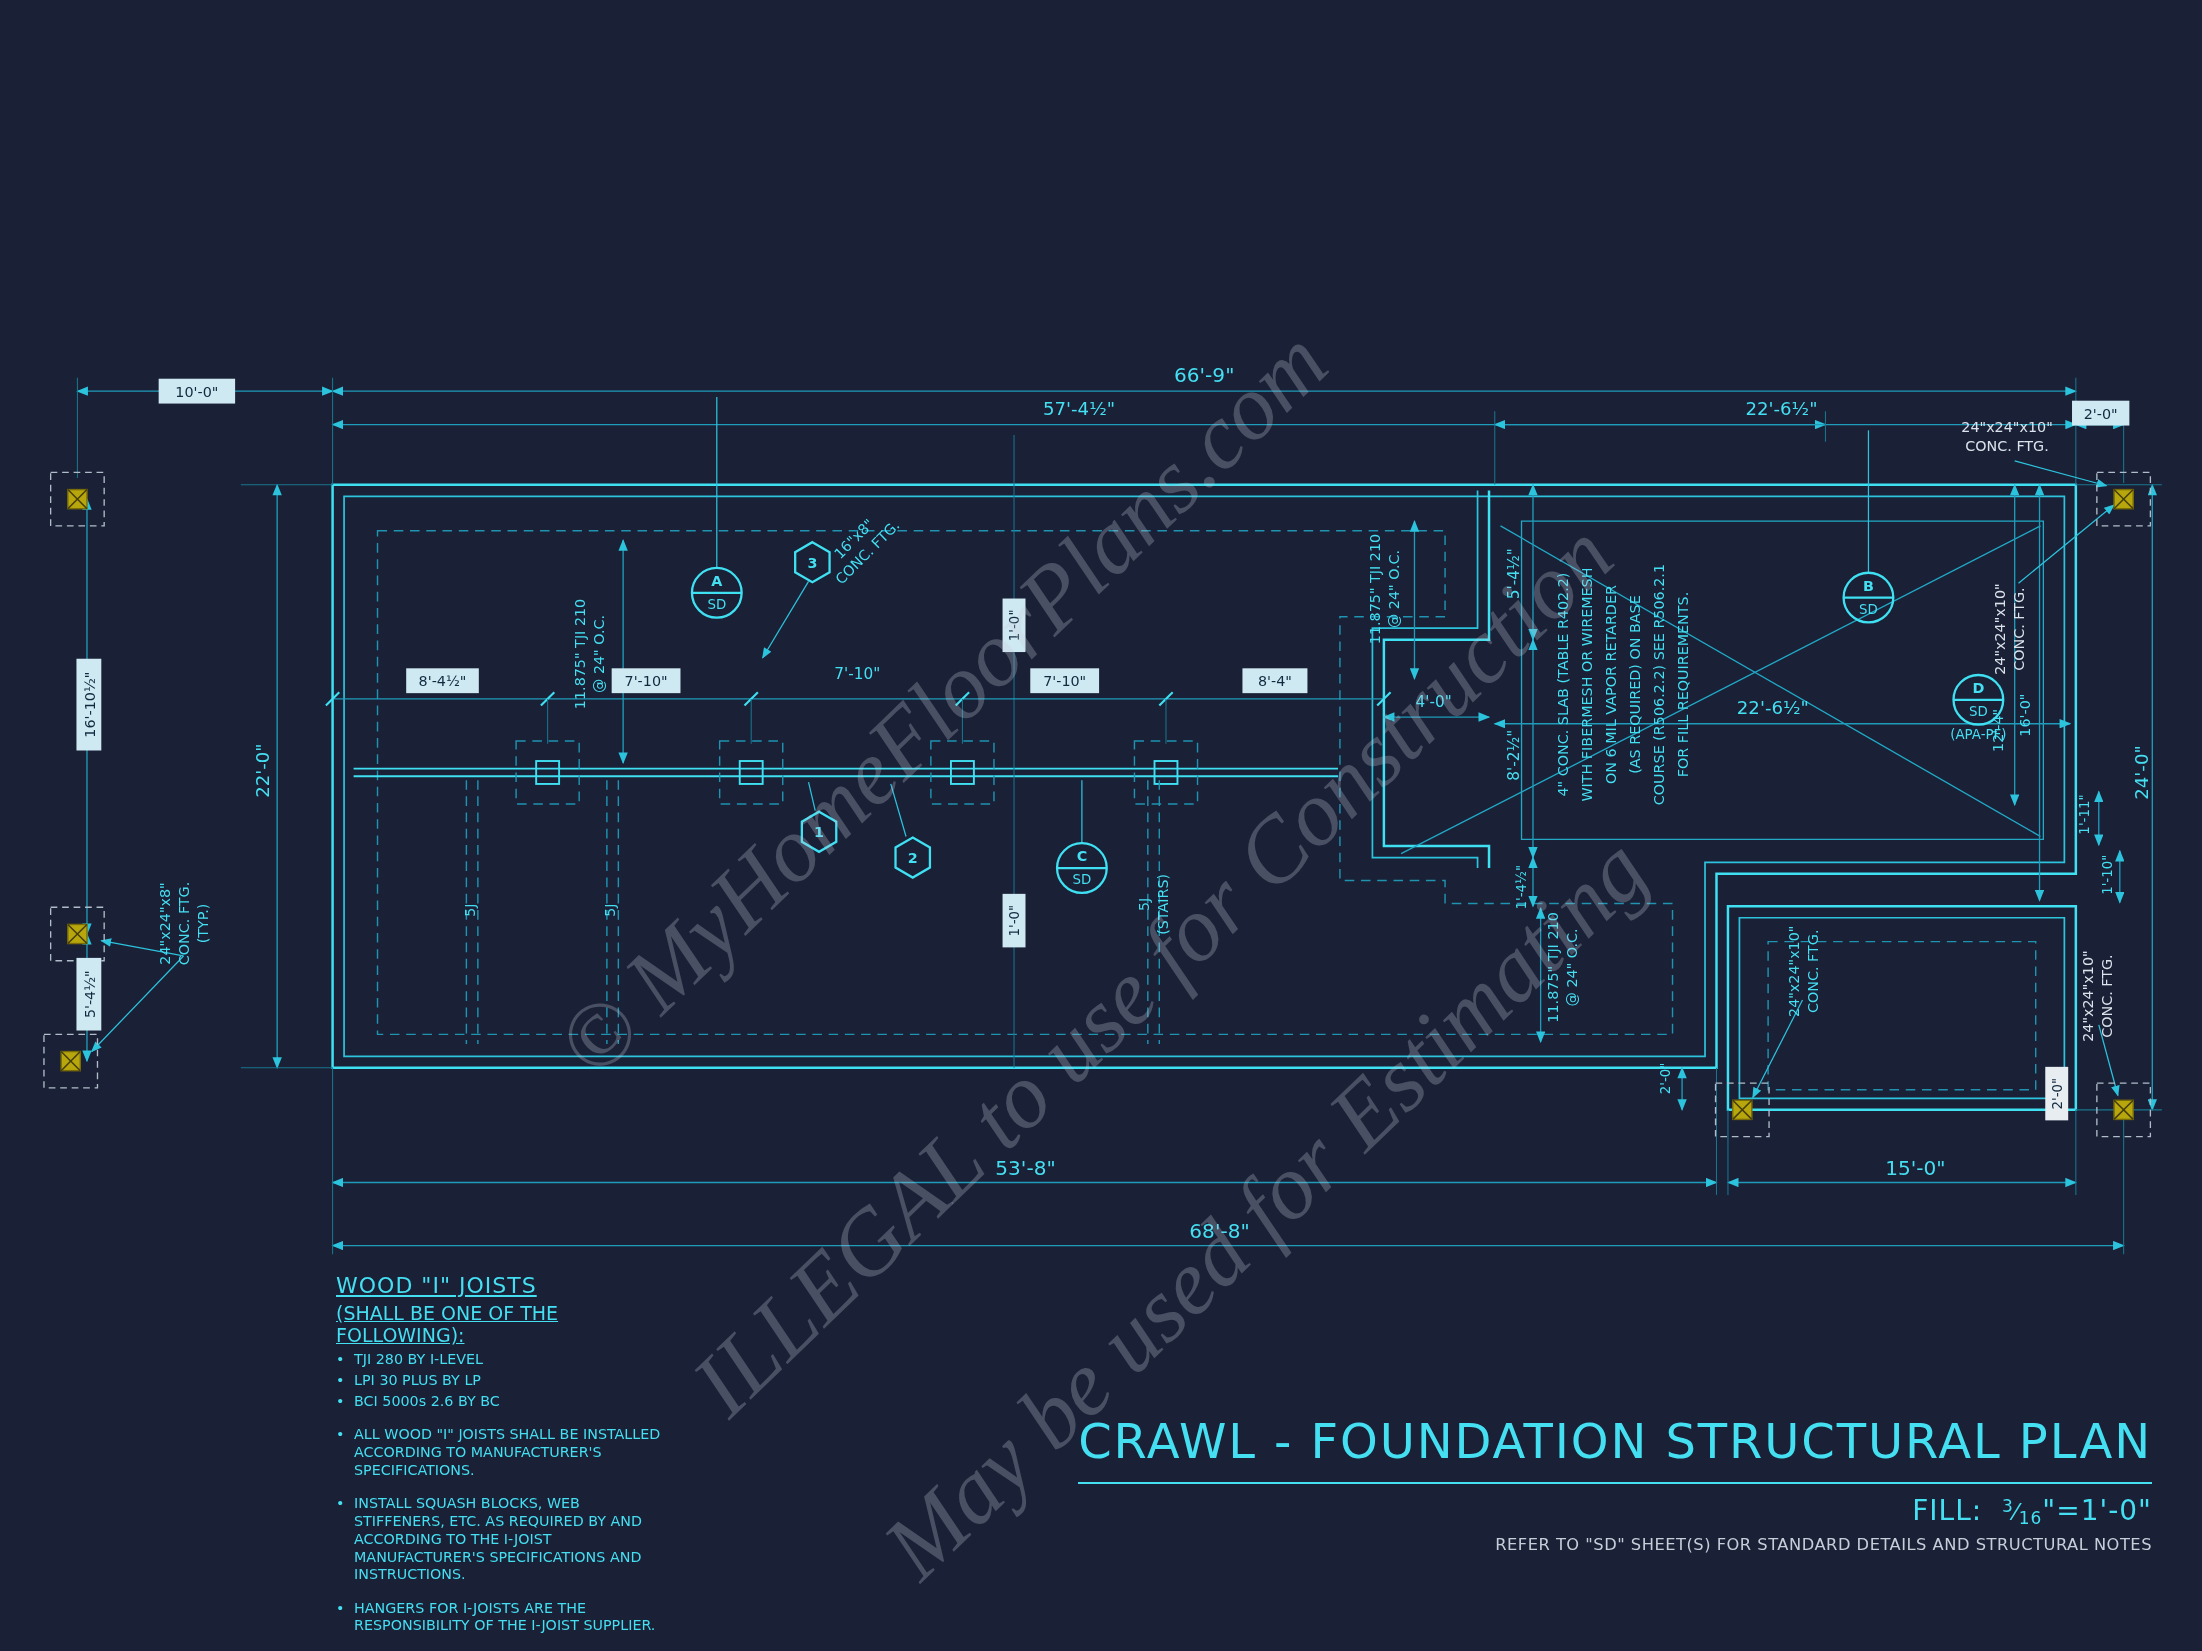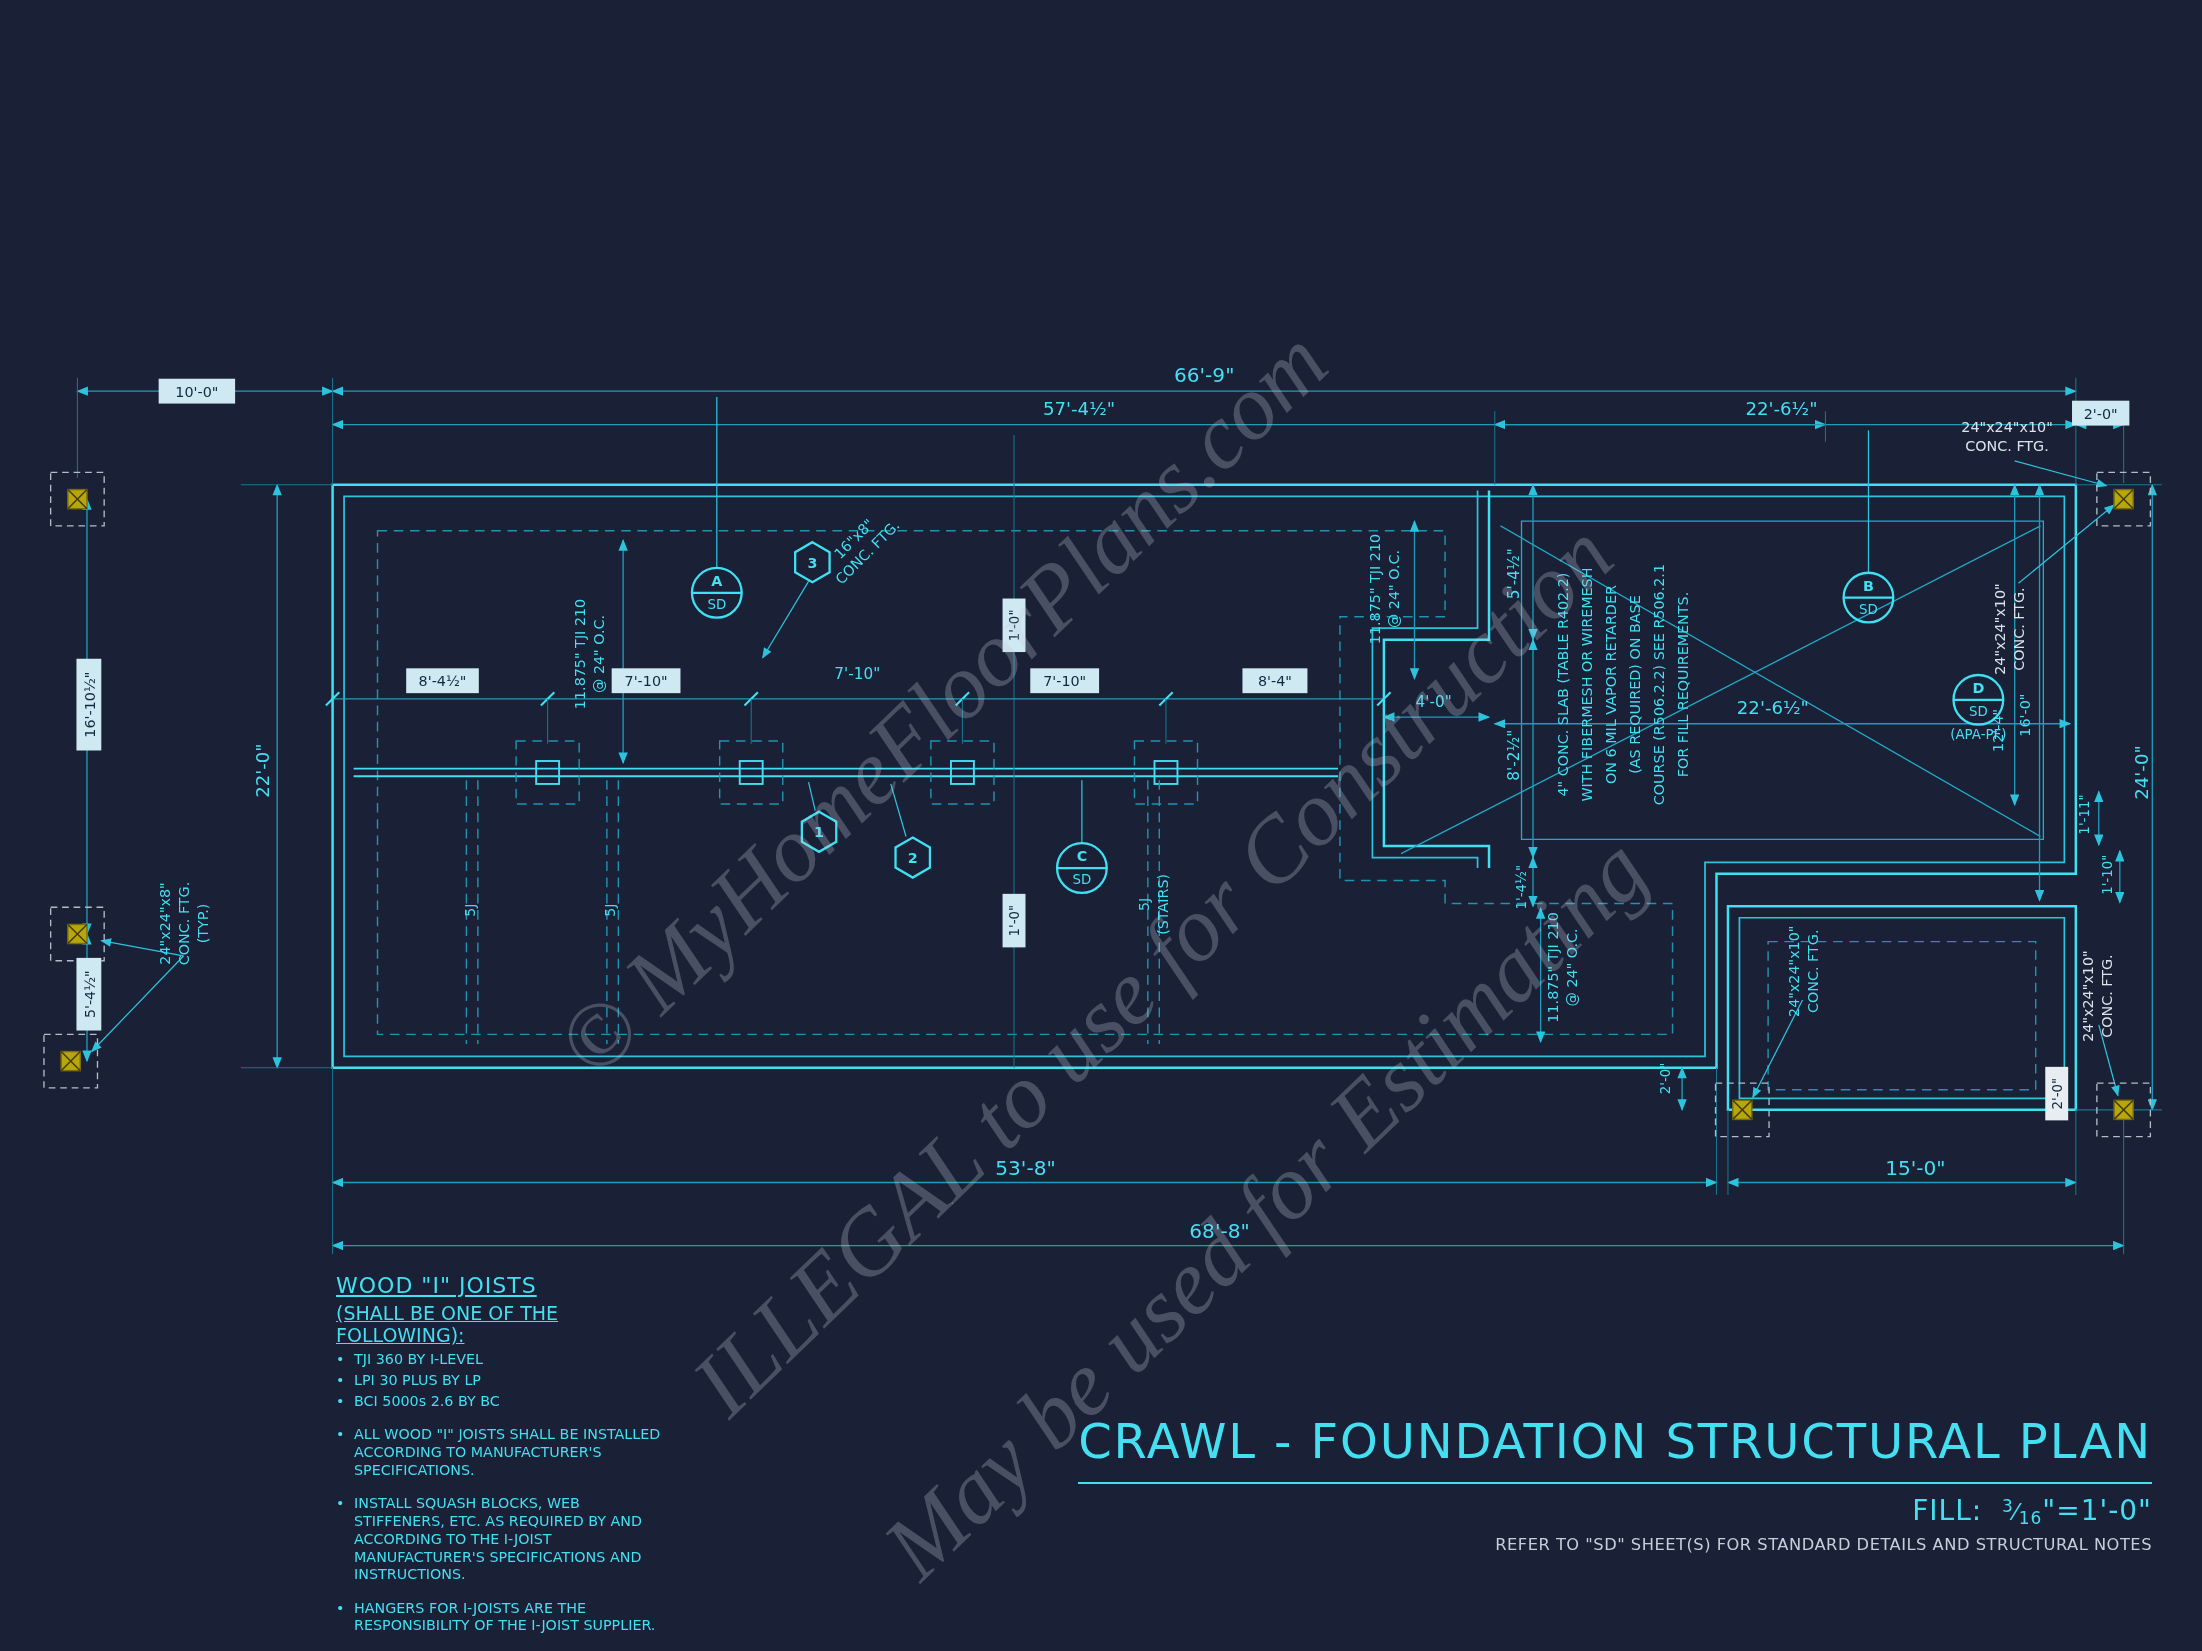--- a/index.html
+++ b/index.html
@@ -427,21 +427,21 @@
       <text class="tc s15 bold" y="6">2</text>
     </g>
   </g>
 </svg>
 
 <div class="notes-block">
   <div class="notes-heading">WOOD "I" JOISTS</div>
   <div class="notes-subheading">(SHALL BE ONE OF THE FOLLOWING):</div>
   <div class="note-row">
     <span class="bullet">•</span>
-    <span>TJI 360 BY I-LEVEL</span>
+    <span>TJI 280 BY I-LEVEL</span>
   </div>
   <div class="note-row">
     <span class="bullet">•</span>
     <span>LPI 30 PLUS BY LP</span>
   </div>
   <div class="note-row">
     <span class="bullet">•</span>
     <span>BCI 5000s 2.6 BY BC</span>
   </div>
   <div class="note-row spaced">

